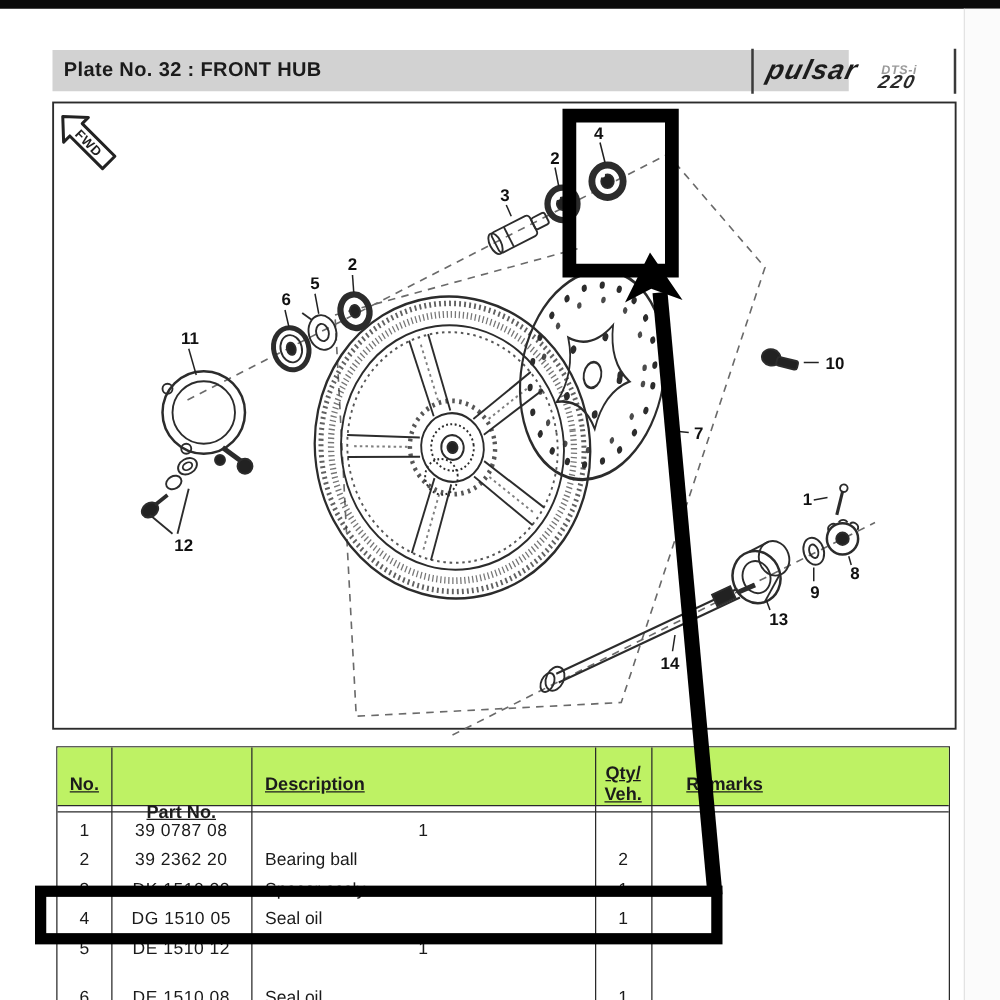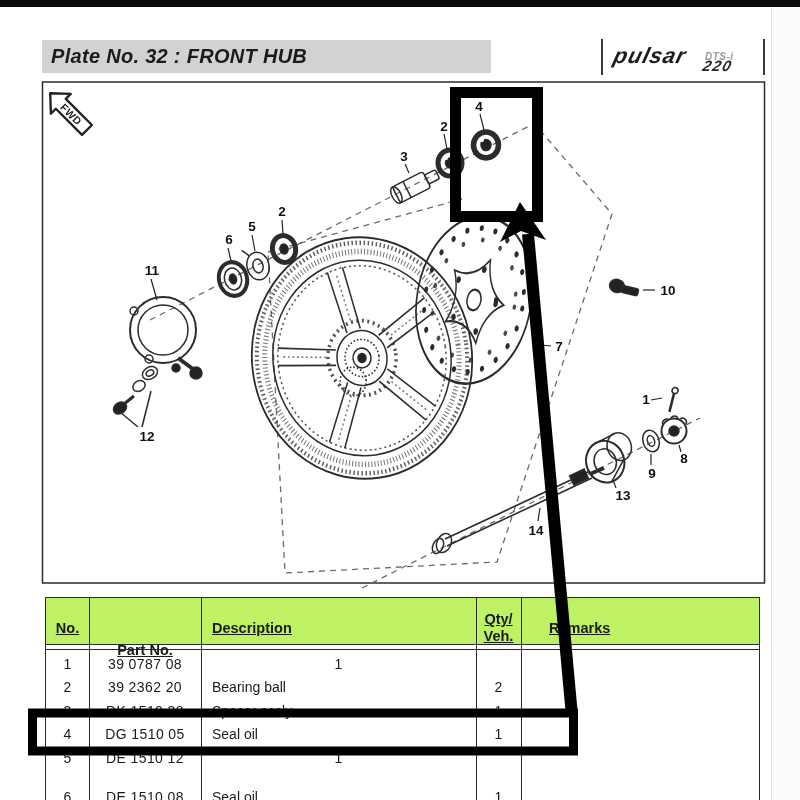--- a/index.html
+++ b/index.html
@@ -3,22 +3,22 @@
 <meta charset="utf-8">
 <style>
   html,body{margin:0;padding:0;background:#ffffff;}
   .page{position:relative;width:800px;height:800px;background:#ffffff;overflow:hidden;
         font-family:"Liberation Sans",sans-serif;color:#1b1b1b;}
   .topbar{position:absolute;left:0;top:0;width:800px;height:7px;background:#0b0b0b;}
   .rmargin{position:absolute;left:771px;top:7px;width:29px;height:793px;background:#fbfbfb;border-left:1px solid #e3e3e3;}
 
   .brand{position:absolute;left:46px;top:13px;font-size:17px;font-weight:bold;letter-spacing:.3px;}
   .brand .val{margin-left:12px;}
-  .platebar{position:absolute;left:42px;top:40px;width:449px;height:33px;background:#d2d2d2;
-            font-size:20px;font-weight:bold;line-height:33px;padding-left:9px;box-sizing:border-box;letter-spacing:.3px;font-style:italic;}
+  .platebar{position:absolute;left:42px;top:40px;width:637px;height:33px;background:#d2d2d2;
+            font-size:16px;font-weight:bold;line-height:33px;padding-left:9px;box-sizing:border-box;letter-spacing:.3px;}
   .logosep{position:absolute;top:39px;width:2px;height:36px;background:#3a3a3a;}
   .sep1{left:601px;} .sep2{left:763px;}
   .logo{position:absolute;left:608px;top:40px;width:152px;height:34px;}
   .pulsar{position:absolute;left:6px;top:3px;font-size:22px;font-weight:bold;font-style:italic;
           letter-spacing:1px;transform:skewX(-14deg);color:#1c1c1c;}
   .dtsi{position:absolute;left:97px;top:11px;font-size:10px;font-weight:bold;font-style:italic;color:#9a9a9a;letter-spacing:.5px;}
   .two20{position:absolute;left:95px;top:17px;font-size:15px;font-weight:bold;font-style:italic;color:#2a2a2a;letter-spacing:1.5px;transform:skewX(-14deg);}
 
   svg{position:absolute;left:0;top:0;}
   .ln{fill:none;stroke:#2c2c2c;stroke-width:1.5;}

